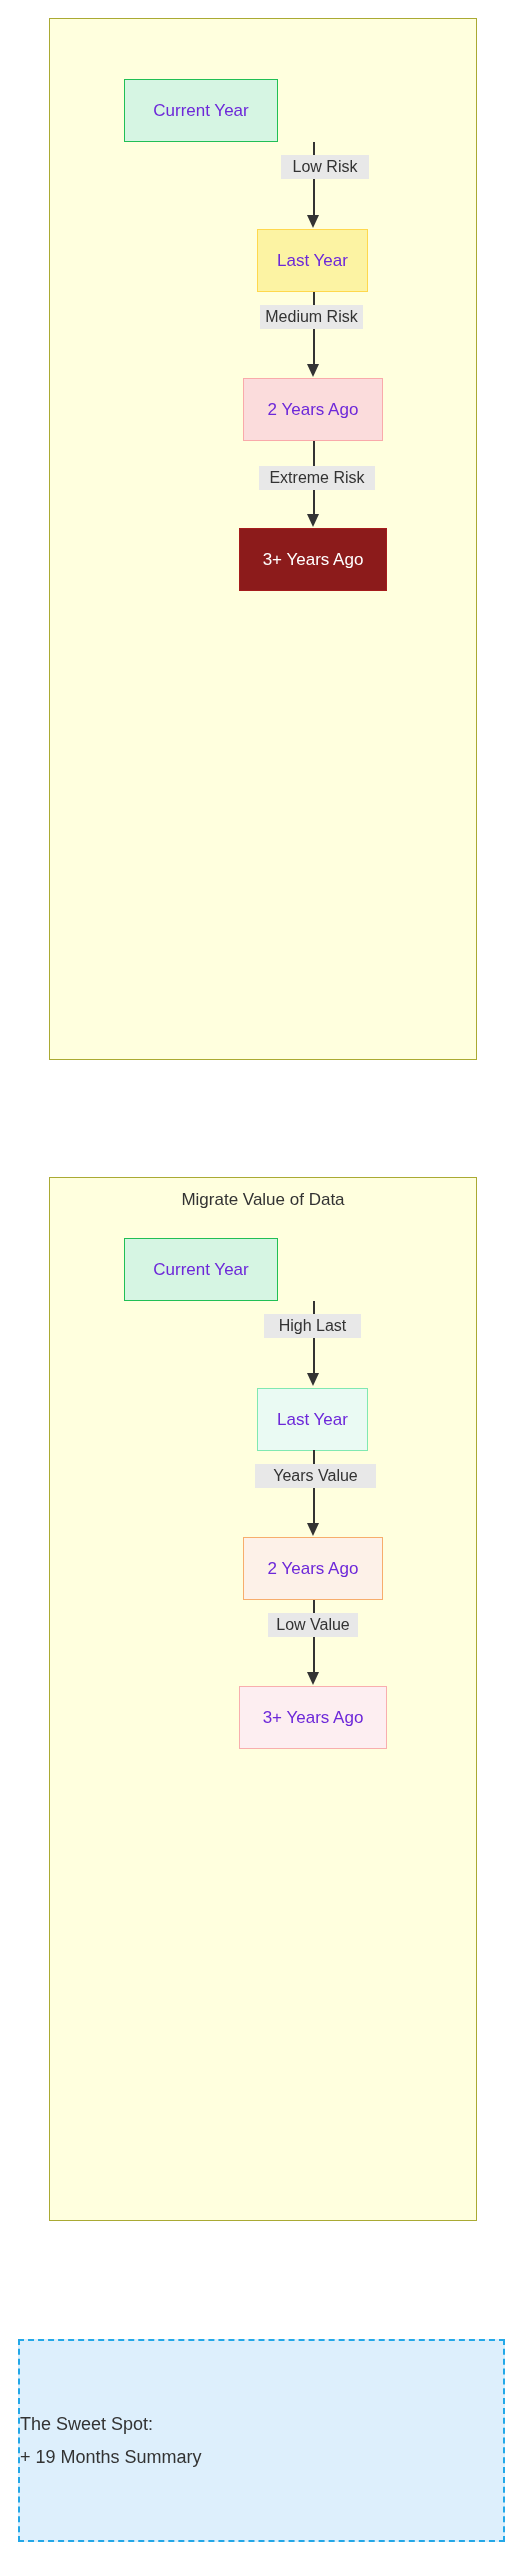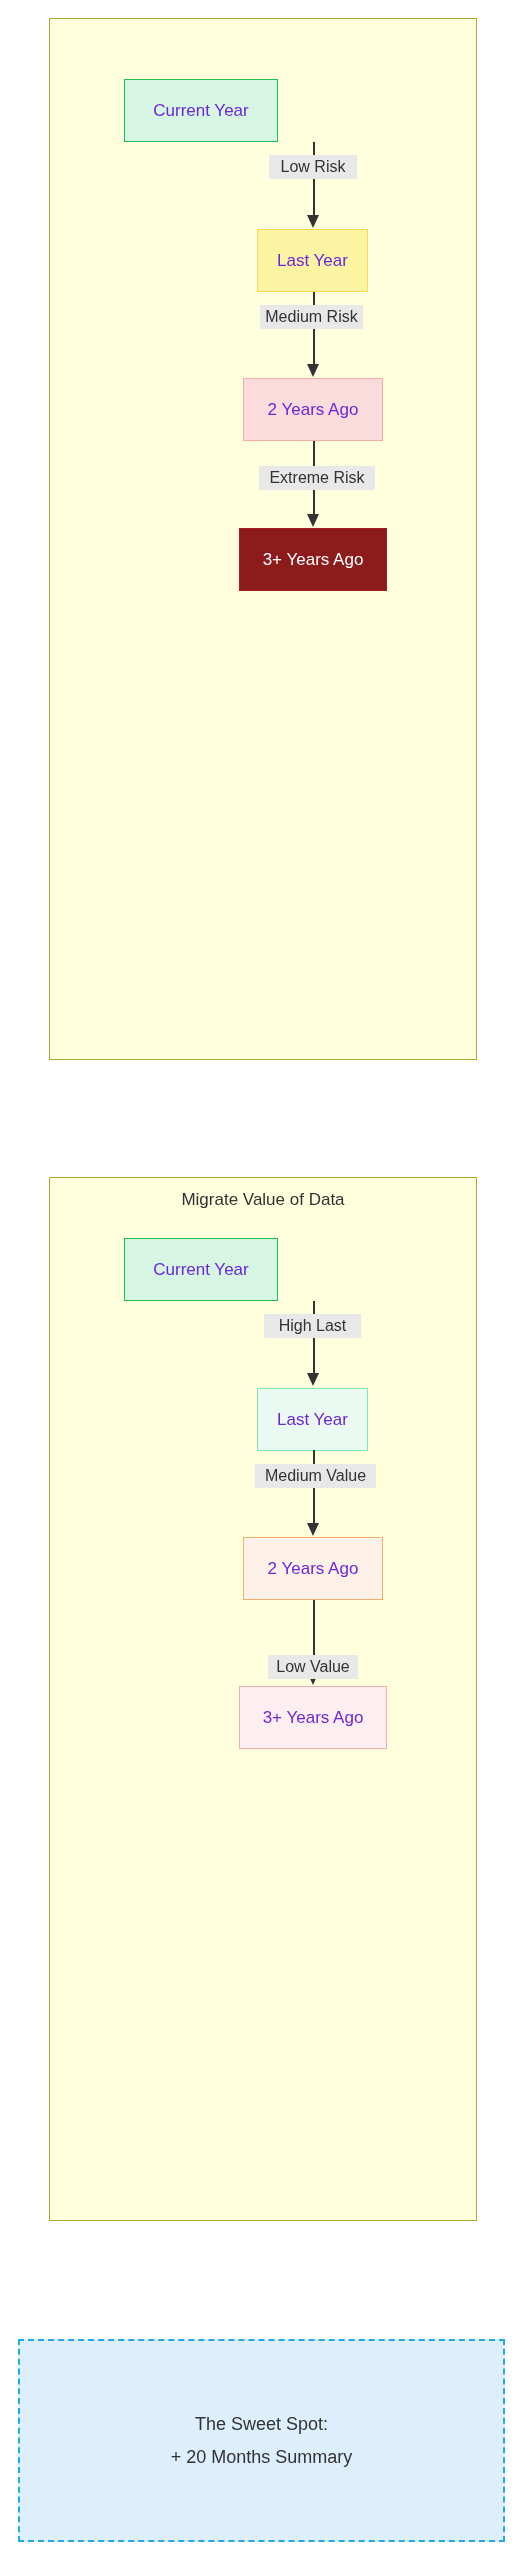--- a/index.html
+++ b/index.html
@@ -93,21 +93,21 @@
   }
 
   
   .callout {
     position: absolute;
     box-sizing: border-box;
     background: #ddeffc;
     border: 2.4px dashed #23a8e8;
     display: flex;
     flex-direction: column;
-    align-items: center;
+    align-items: flex-start;
     justify-content: center;
     color: #333333;
     font-size: 18px;
     line-height: 33px;
     text-align: center;
   }
   .callout-line { display: block; white-space: nowrap; }
 </style>
 </head>
 <body>
@@ -117,21 +117,21 @@
   <div class="subgraph" style="left:49px; top:18.4px; width:428px; height:1042px;">
   </div>
 
 
   <div class="node n-green-strong" style="left:124px; top:79px; width:154px; height:63px;">
     <span>Current Year</span>
   </div>
 
   <div class="edge-line" style="left:313px; top:142px; height:75px;"></div>
   <div class="arrow-head" style="left:307px; top:215px;"></div>
-  <div class="edge-label" style="left:269px; top:155px; width:88px;">Low Risk</div>
+  <div class="edge-label" style="left:281px; top:155px; width:88px;">Low Risk</div>
 
   <div class="node n-yellow" style="left:257px; top:229px; width:111px; height:63px;">
     <span>Last Year</span>
   </div>
 
   <div class="edge-line" style="left:313px; top:292px; height:75px;"></div>
   <div class="arrow-head" style="left:307px; top:364px;"></div>
   <div class="edge-label" style="left:260px; top:305px; width:103px;">Medium Risk</div>
 
   <div class="node n-pink" style="left:243px; top:378px; width:140px; height:63px;">
@@ -158,33 +158,33 @@
   <div class="edge-line" style="left:313px; top:1301px; height:75px;"></div>
   <div class="arrow-head" style="left:307px; top:1373px;"></div>
   <div class="edge-label" style="left:264px; top:1314px; width:97px;">High Last</div>
 
   <div class="node n-green-light" style="left:257px; top:1388px; width:111px; height:63px;">
     <span>Last Year</span>
   </div>
 
   <div class="edge-line" style="left:313px; top:1450px; height:75px;"></div>
   <div class="arrow-head" style="left:307px; top:1523px;"></div>
-  <div class="edge-label" style="left:255px; top:1464px; width:121px;">Medium Value</div>
+  <div class="edge-label" style="left:255px; top:1464px; width:121px;">Years Value</div>
 
   <div class="node n-peach" style="left:243px; top:1537px; width:140px; height:63px;">
     <span>2 Years Ago</span>
   </div>
 
   <div class="edge-line" style="left:313px; top:1600px; height:75px;"></div>
   <div class="arrow-head" style="left:307px; top:1672px;"></div>
-  <div class="edge-label" style="left:268px; top:1655px; width:90px;">Low Value</div>
+  <div class="edge-label" style="left:268px; top:1613px; width:90px;">Low Value</div>
 
   <div class="node n-lightpink" style="left:239px; top:1686px; width:148px; height:63px;">
     <span>3+ Years Ago</span>
   </div>
 
   <div class="callout" style="left:18px; top:2339px; width:487px; height:203px;">
     <span class="callout-line">The Sweet Spot:</span>
-    <span class="callout-line">+ 20 Months Summary</span>
+    <span class="callout-line">+ 19 Months Summary</span>
   </div>
 
 </div>
 
 
 </body></html>

